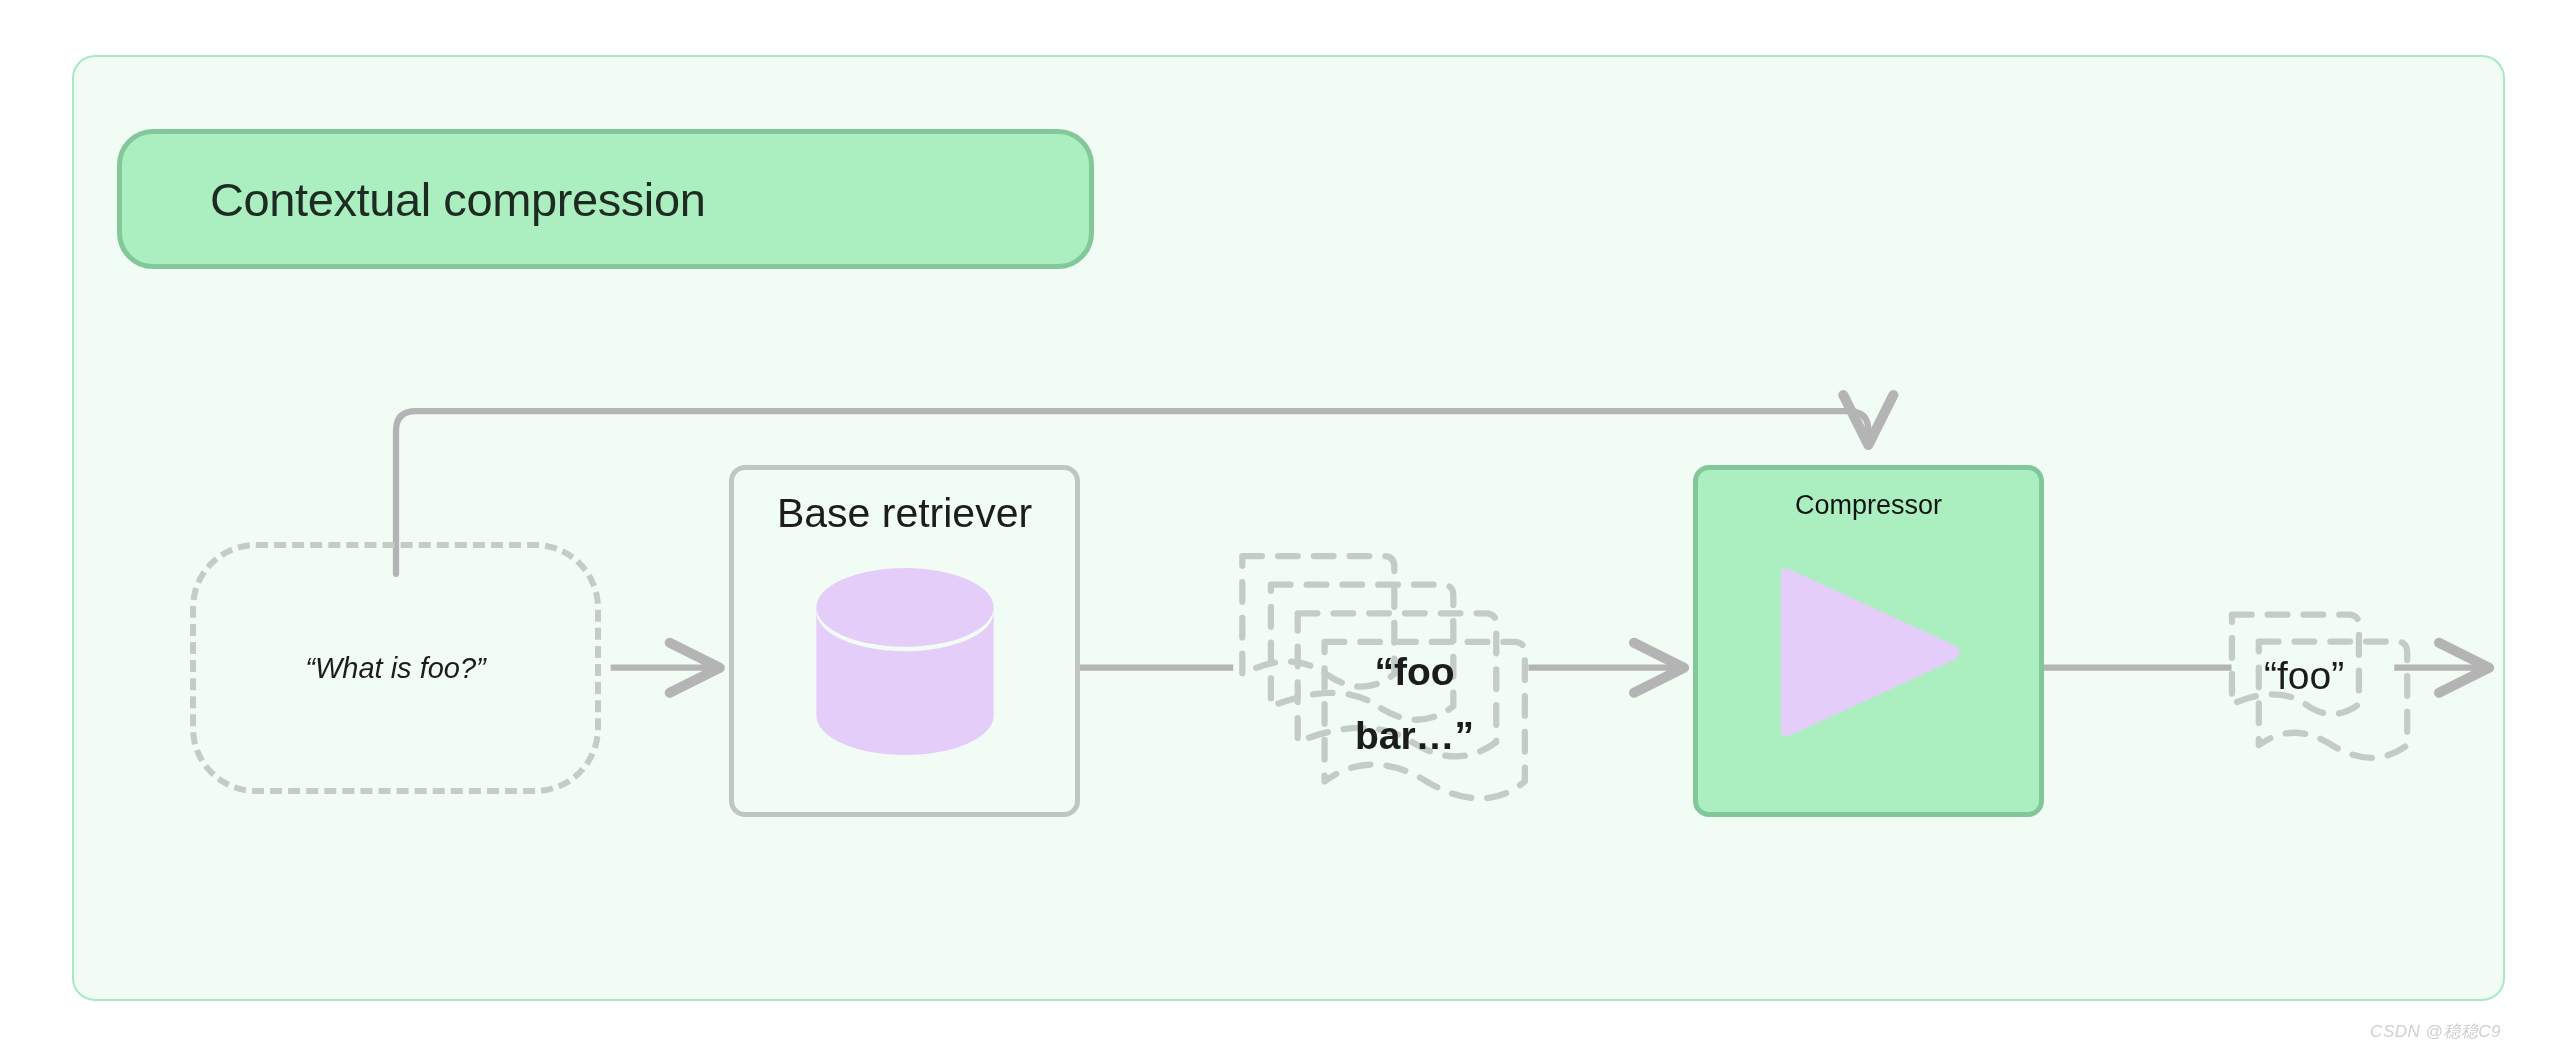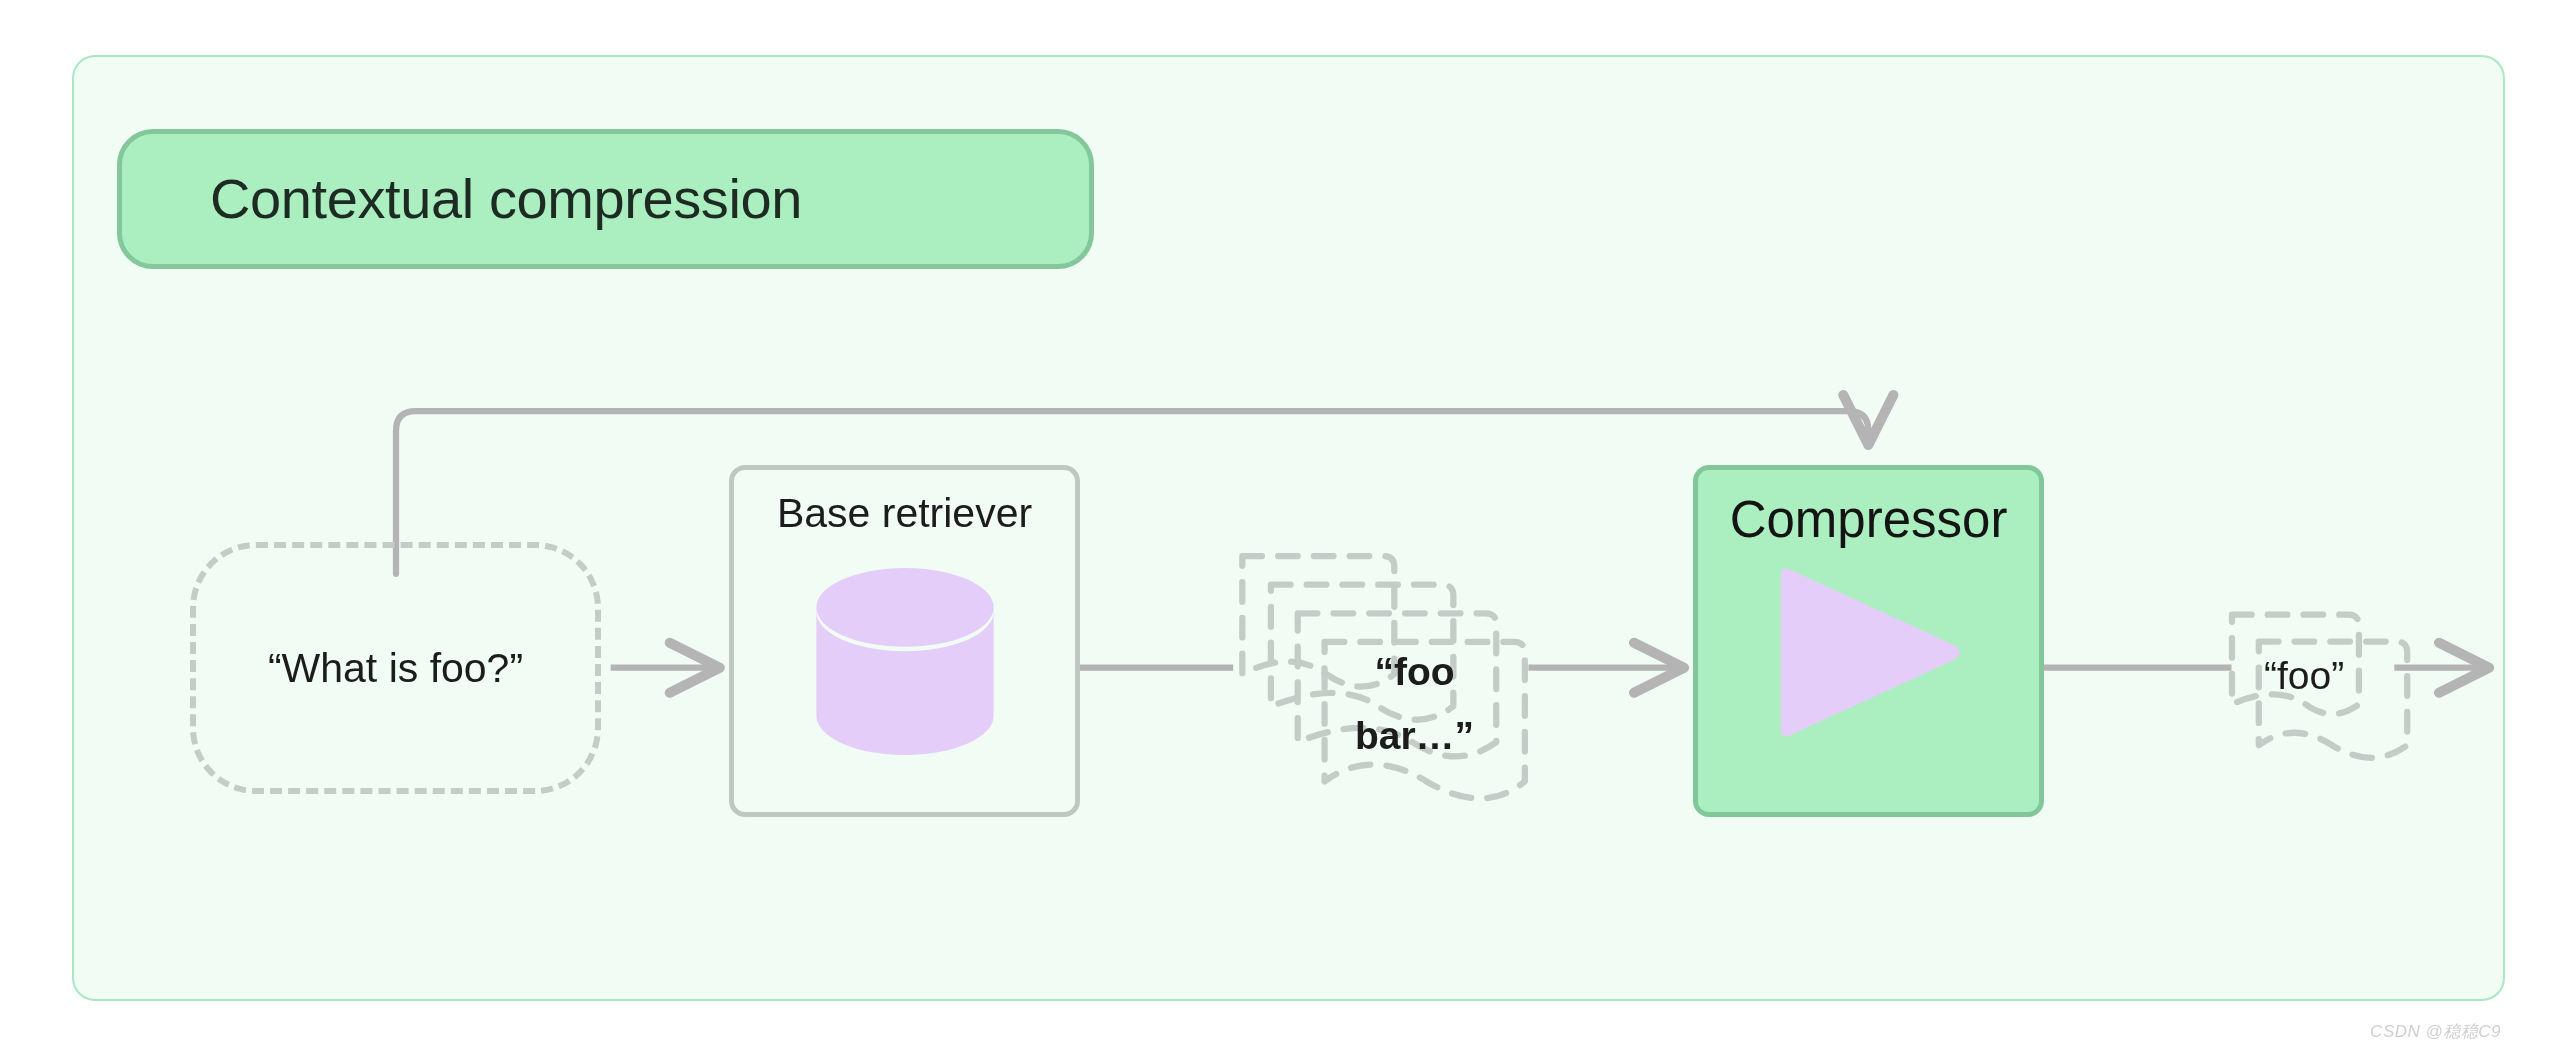--- a/index.html
+++ b/index.html
@@ -38,21 +38,21 @@
     height: 140px;
     box-sizing: border-box;
     background: #ABEFC0;
     border: 5.4px solid #83C79B;
     border-radius: 36px;
     display: flex;
     align-items: center;
     padding-left: 88px;
   }
   #title-pill .title-text {
-    font-size: 56px;
+    font-size: 47px;
     line-height: 1;
     color: #1E2B23;
     letter-spacing: -0.4px;
     white-space: nowrap;
   }
 
   
   #edge-layer {
     position: absolute;
     left: 0;
@@ -77,23 +77,24 @@
     box-sizing: border-box;
     border: 6.3px dashed #C3CCC6;
     border-radius: 66px;
   }
   #node-query .node-label {
     position: absolute;
     inset: 0;
     display: flex;
     align-items: center;
     justify-content: center;
-    font-size: 41px;
+    font-size: 29px;
     color: #1C1C1C;
     white-space: nowrap;
+    font-style: italic;
   }
 
   
   #node-base-retriever {
     position: absolute;
     left: 655px;
     top: 408px;
     width: 351px;
     height: 352px;
     box-sizing: border-box;
@@ -131,21 +132,21 @@
     border: 5.4px solid #82C79A;
     border-radius: 16px;
     background: #ABEFC0;
   }
   #node-compressor .box-title {
     position: absolute;
     left: 0;
     right: 0;
     top: 19.7px;
     text-align: center;
-    font-size: 51px;
+    font-size: 27px;
     color: #141414;
     white-space: nowrap;
   }
   #node-compressor .icon-slot {
     position: absolute;
     left: 0;
     right: 0;
     top: 93px;
     display: flex;
     justify-content: center;

